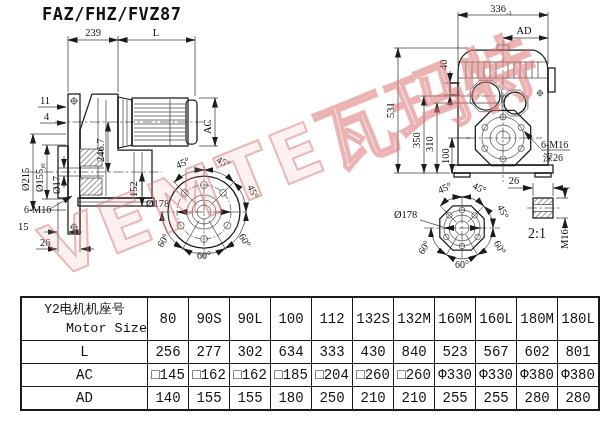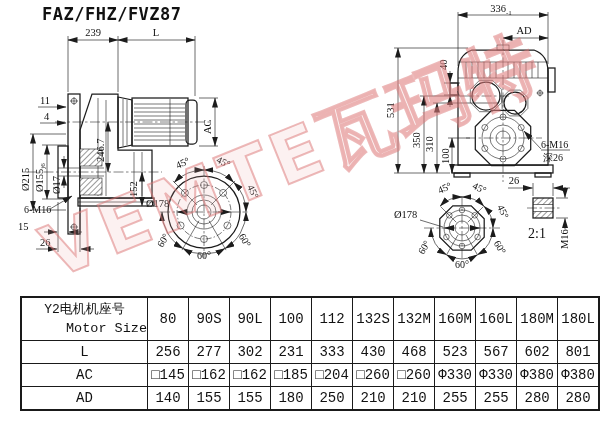--- a/index.html
+++ b/index.html
@@ -337,24 +337,24 @@
           <td>160M</td>
           <td>160L</td>
           <td>180M</td>
           <td>180L</td>
         </tr>
         <tr>
           <td>L</td>
           <td>256</td>
           <td>277</td>
           <td>302</td>
-          <td>231</td>
+          <td>634</td>
           <td>333</td>
           <td>430</td>
-          <td>468</td>
+          <td>840</td>
           <td>523</td>
           <td>567</td>
           <td>602</td>
           <td>801</td>
         </tr>
         <tr>
           <td>AC</td>
           <td>□145</td>
           <td>□162</td>
           <td>□162</td>

